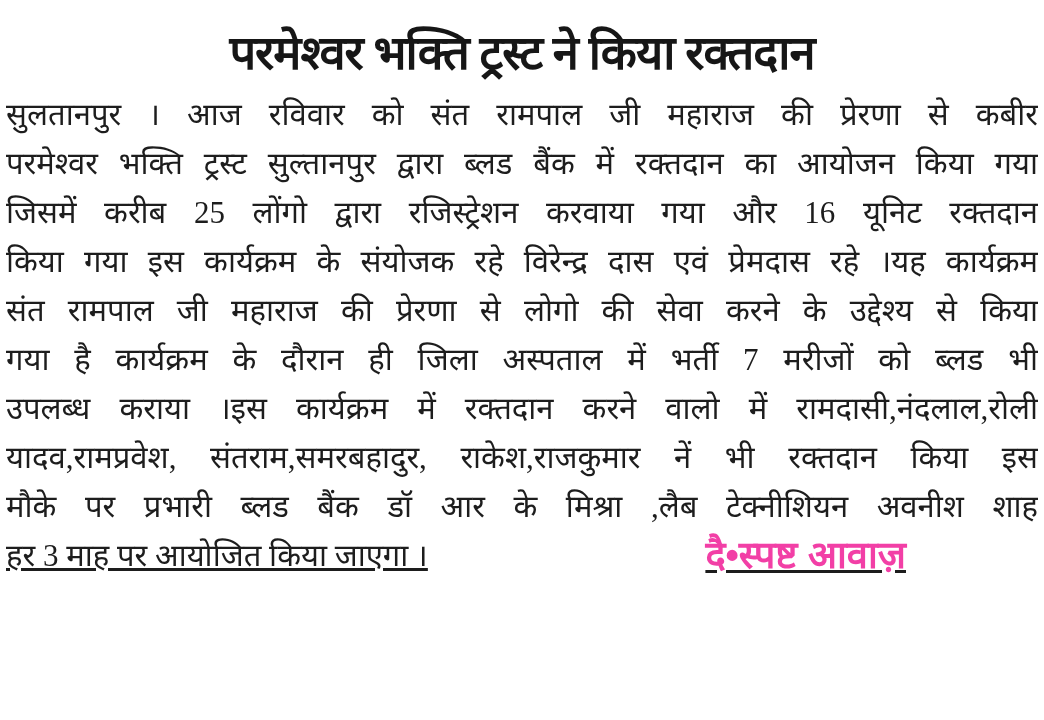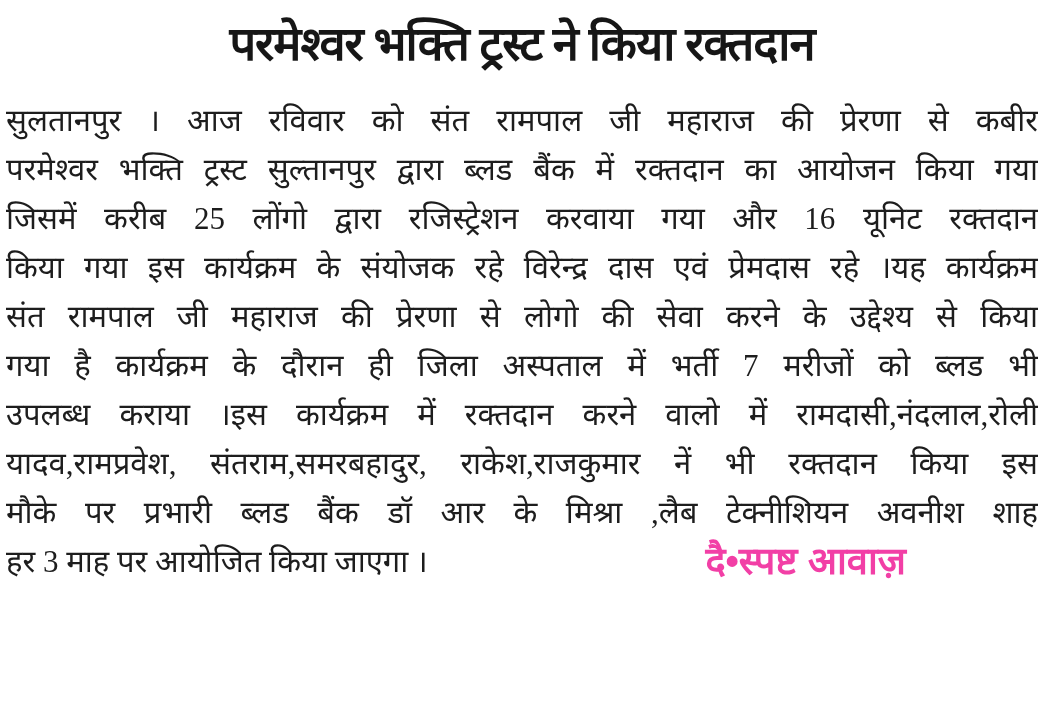--- a/index.html
+++ b/index.html
@@ -13,51 +13,52 @@
   body {
     width: 1044px;
     height: 720px;
     background: var(--background);
     overflow: hidden;
   }
   .clipping {
     width: 1044px;
     height: 720px;
     background: var(--background);
-    padding: 11px 6px 0 6px;
+    padding: 20px 6px 0 6px;
     font-family: "Liberation Serif", "DejaVu Serif", serif;
     color: var(--body_text);
   }
   .headline {
     text-align: center;
     font-weight: bold;
     font-size: 47px;
     line-height: 66px;
     color: var(--headline_text);
     letter-spacing: -1px;
     white-space: nowrap;
   }
   .article-body {
-    margin-top: 19px;
+    margin-top: 4px;
   }
   .line {
     font-size: 31px;
     line-height: 49px;
     height: 49px;
     overflow: hidden;
     text-align: justify;
     text-align-last: justify;
     color: var(--body_text);
   }
   .last-row {
     display: flex;
     align-items: center;
     justify-content: space-between;
     height: 49px;
     line-height: 49px;
+    text-decoration: underline;
   }
   .last-line {
     font-size: 31px;
     color: var(--body_text);
     white-space: nowrap;
   }
   .watermark {
     font-family: "Liberation Sans", "DejaVu Sans", sans-serif;
     font-size: 38px;
     font-weight: bold;

